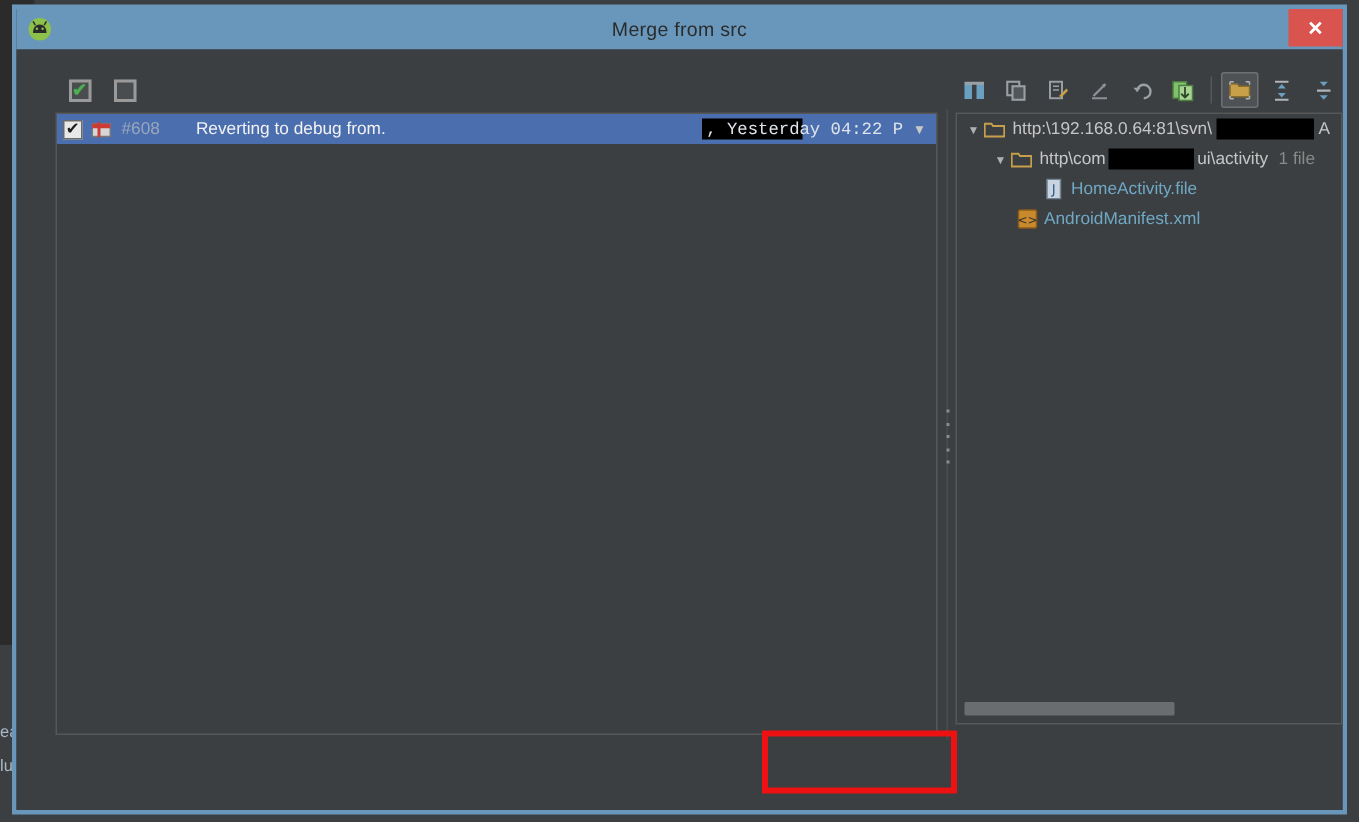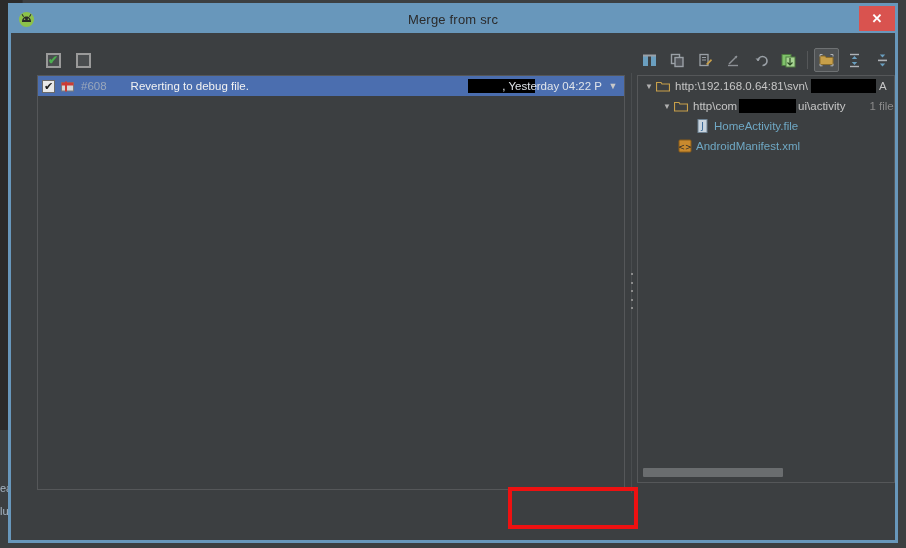--- a/index.html
+++ b/index.html
@@ -69,21 +69,21 @@
   }
   .row-check{
     width:13px;height:13px;background:#e8e8e8;border:1px solid #6a6a6a;
     display:flex;align-items:center;justify-content:center;margin-right:6px;box-sizing:border-box;
   }
   .row-check span{color:#1d1d1d;font-size:11px;line-height:1;}
   .cl-icon{width:13px;height:11px;margin-right:7px;position:relative;}
   .rev-num{color:#9aa7bb;margin-right:24px;}
   .rev-msg{color:#f2f2f2;}
   .redact{background:#000;display:inline-block;height:14px;}
-  .row-date{position:absolute;right:22px;color:#dfe4ea;white-space:nowrap;}
+  .row-date{position:absolute;right:22px;color:#dfe4ea;white-space:nowrap;font-family:Liberation Mono, monospace;}
   .row-caret{
     position:absolute;right:2px;top:0;height:20px;width:18px;
     display:flex;align-items:center;justify-content:center;color:#c8c8c8;font-size:9px;
   }
 
   
   .splitter{position:absolute;left:616px;top:40px;width:10px;height:420px;cursor:col-resize;}
   .splitter .line{position:absolute;left:4px;top:0;width:1px;height:100%;background:#4a4d4f;}
   .splitter .grip{position:absolute;left:2px;top:200px;width:5px;height:36px;
     display:flex;flex-direction:column;justify-content:space-between;align-items:center;}
@@ -103,21 +103,21 @@
   }
   .tree-node{height:20px;display:flex;align-items:center;font-size:11.5px;white-space:nowrap;cursor:pointer;}
   .tree-node.lvl0{padding-left:4px;}
   .tree-node.lvl1{padding-left:22px;}
   .tree-node.lvl2{padding-left:58px;}
   .tree-node.lvl1b{padding-left:40px;}
   .caret{width:14px;display:flex;align-items:center;justify-content:center;color:#b0b0b0;font-size:8px;}
   .folder-ic{width:14px;height:11px;margin-right:5px;position:relative;flex:0 0 auto;}
   .node-label{color:#c6c6c6;text-align:center;}
   .node-label.link{color:#6fa8c4;}
-  .node-count{color:#8a8a8a;margin-left:24px;}
+  .node-count{color:#8a8a8a;margin-left:7px;}
   .file-ic{width:13px;height:14px;margin-right:5px;flex:0 0 auto;}
 
   .hscroll{position:absolute;left:5px;bottom:5px;width:244px;height:9px;}
   .hscroll .thumb{position:absolute;left:0;top:0;width:140px;height:9px;background:#6a6d6f;border-radius:1px;}
 
   
   .footer{position:absolute;left:0;right:0;bottom:0;height:60px;}
 
   .annot-rect{
     position:absolute;left:508px;top:487px;width:130px;height:42px;
@@ -174,21 +174,21 @@
                 <span>✔</span>
               </div>
             <div class="cl-icon">
               <svg width="13" height="11" viewBox="0 0 13 11">
                 <rect x="0.5" y="1.5" width="12" height="8.5" fill="#d6d6d6" stroke="#7a7a7a" stroke-width="1"></rect>
                 <rect x="0.5" y="1.5" width="12" height="3" fill="#cc3b36"></rect>
                 <rect x="4" y="0.5" width="2" height="10" fill="#cc3b36"></rect>
               </svg>
             </div>
             <span class="rev-num">#608</span>
-            <span class="rev-msg">Reverting to debug file.</span>
+            <span class="rev-msg">Reverting to debug from.</span>
             <span class="redact" style="position:absolute;left:430px;top:3px;width:67px;"></span>
             <span class="row-date">, Yesterday 04:22 P</span>
             <div class="row-caret">▼</div>
           </div>
 
         </div>
       </div>
 
       <div class="splitter">
         <div class="line"></div>

